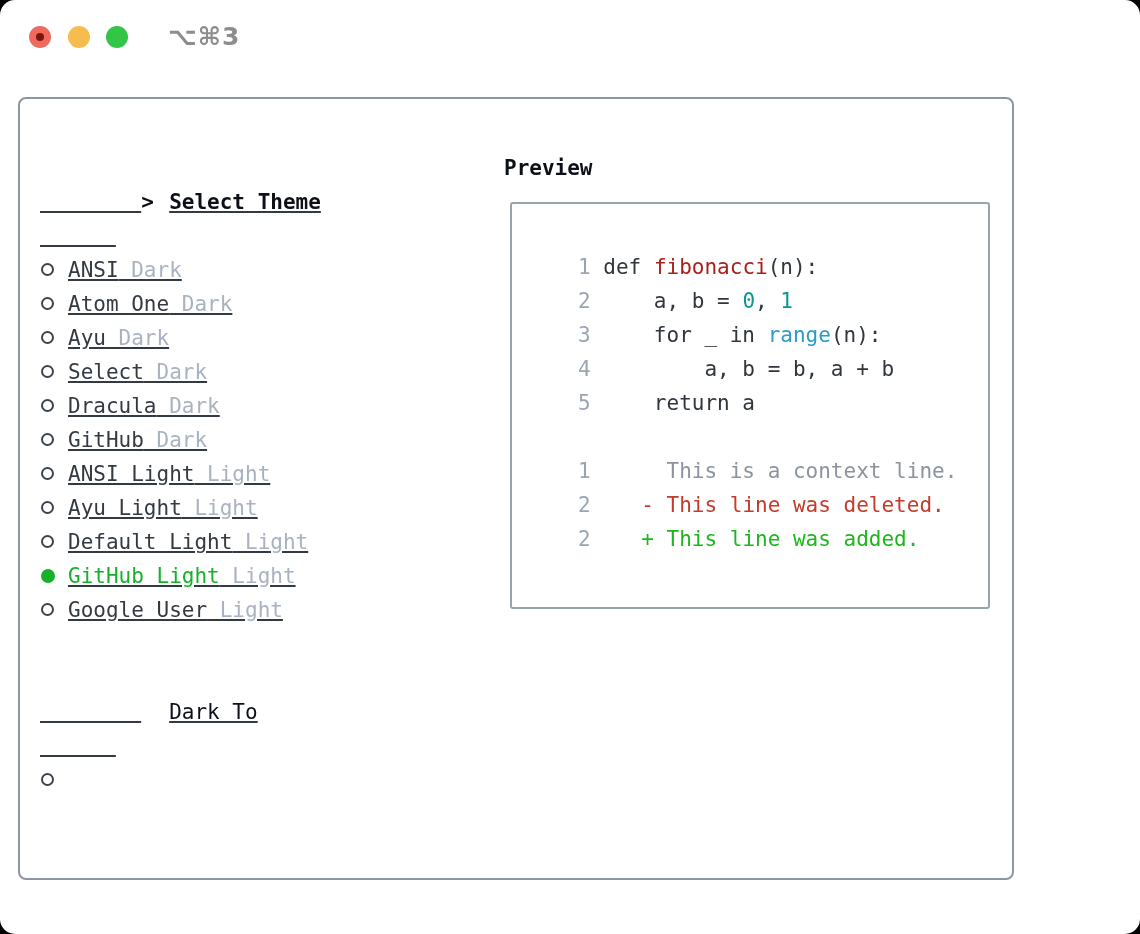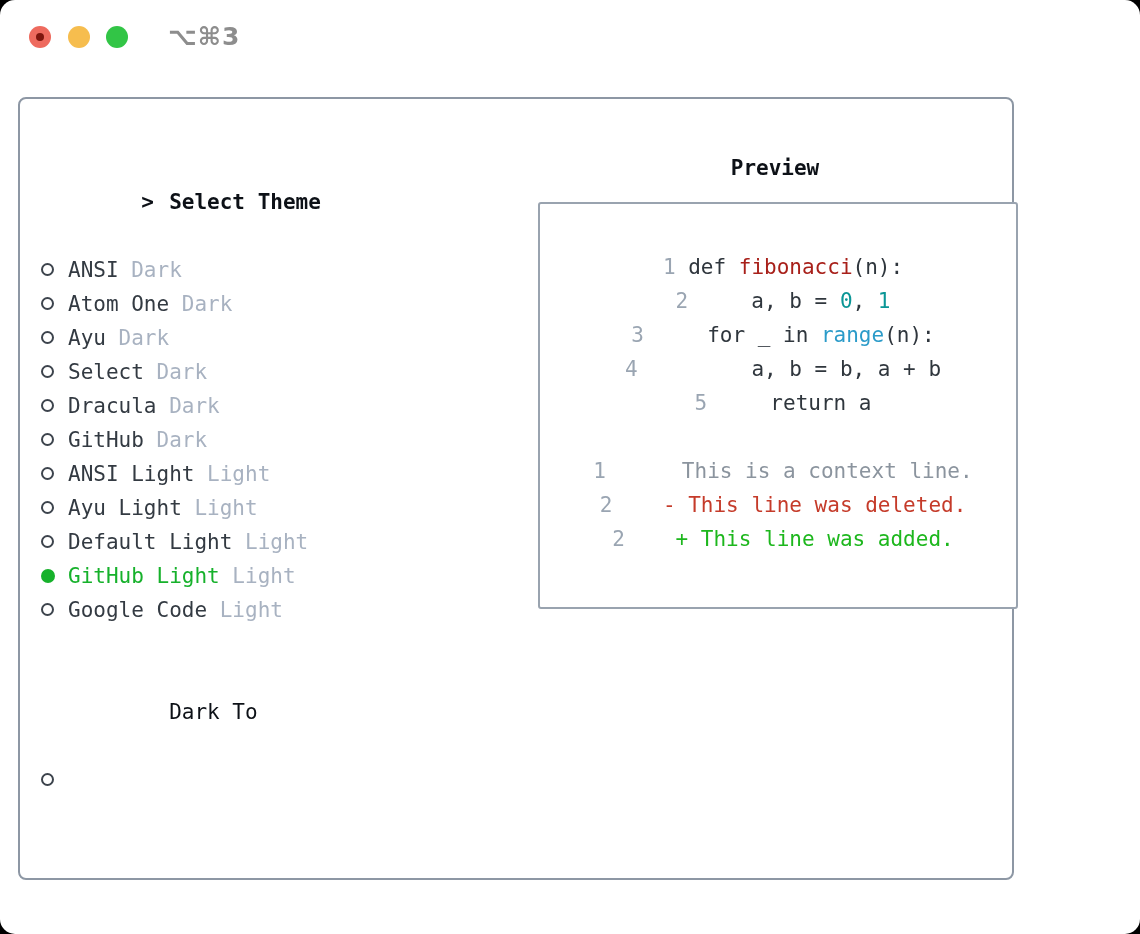--- a/index.html
+++ b/index.html
@@ -14,38 +14,38 @@
   .light.green{left:106px;background:var(--traffic-green);}
   .light .dot{position:absolute;left:7px;top:7px;width:8px;height:8px;border-radius:50%;background:var(--traffic-red-dot);}
   .shortcut{position:absolute;left:168px;top:22px;font-family:"DejaVu Sans","Liberation Sans",sans-serif;
             font-size:25px;font-weight:bold;color:var(--titlebar-gray);letter-spacing:1px;}
 
   
   .panel{position:absolute;left:18px;top:97px;width:996px;height:783px;border:2px solid var(--panel-border);
          border-radius:8px;box-sizing:border-box;background:#fff;}
 
   .left-col{position:absolute;left:20px;top:52px;}
-  .row{white-space:pre;line-height:34px;font-size:21px;color:var(--text-dark);}
+  .row{white-space:pre;line-height:34px;font-size:21px;color:var(--text-dark);text-decoration:underline;}
   .row .slot{display:inline-block;width:28px;position:relative;height:34px;vertical-align:top;}
   .caret-char{font-weight:bold;color:var(--header-black);}
   .label.bold{font-weight:bold;color:var(--header-black);}
   .label.header2{color:var(--header-black);}
   .radio{position:absolute;left:1px;top:10px;width:13px;height:13px;border-radius:50%;
          border:2px solid var(--radio-ring);box-sizing:border-box;background:transparent;}
   .radio.sel{border:none;background:var(--ui-green);width:14px;height:14px;}
   .label.sel-label{color:var(--ui-green);}
   .tag{color:var(--muted-tag);}
   .spacer{height:34px;}
   .hint{line-height:34px;font-size:21px;color:var(--hint-gray);white-space:pre;}
 
   
-  .preview-col{position:absolute;left:512px;top:52px;text-align:center;}
+  .preview-col{position:absolute;left:484px;top:52px;}
   .preview-title{font-size:21px;line-height:34px;font-weight:bold;color:var(--header-black);}
   .preview-box{margin-top:17px;margin-left:6px;width:480px;height:407px;border:2px solid var(--box-border);
-               border-radius:3px;box-sizing:border-box;background:#fff;}
+               border-radius:3px;box-sizing:border-box;background:#fff;padding-left:48px;}
   #code{margin:0;padding:46px 8px 0 18px;font-family:"DejaVu Sans Mono","Liberation Mono",monospace;
         font-size:21px;line-height:34px;}
   .cl{white-space:pre;}
   .tk-ln{color:var(--lineno);}
   .tk-pl{color:var(--code-dark);}
   .tk-fn{color:var(--func-red);}
   .tk-num{color:var(--num-teal);}
   .tk-bi{color:var(--builtin-blue);}
   .tk-ctx{color:var(--ctx-gray);}
   .tk-del{color:var(--del-red);}
@@ -76,21 +76,21 @@
           <div class="row"><span class="slot"><span class="radio"></span></span><span class="label">ANSI</span><span class="tag"> Dark</span></div>
           <div class="row"><span class="slot"><span class="radio"></span></span><span class="label">Atom One</span><span class="tag"> Dark</span></div>
           <div class="row"><span class="slot"><span class="radio"></span></span><span class="label">Ayu</span><span class="tag"> Dark</span></div>
           <div class="row"><span class="slot"><span class="radio"></span></span><span class="label">Select</span><span class="tag"> Dark</span></div>
           <div class="row"><span class="slot"><span class="radio"></span></span><span class="label">Dracula</span><span class="tag"> Dark</span></div>
           <div class="row"><span class="slot"><span class="radio"></span></span><span class="label">GitHub</span><span class="tag"> Dark</span></div>
           <div class="row"><span class="slot"><span class="radio"></span></span><span class="label">ANSI Light</span><span class="tag"> Light</span></div>
           <div class="row"><span class="slot"><span class="radio"></span></span><span class="label">Ayu Light</span><span class="tag"> Light</span></div>
           <div class="row"><span class="slot"><span class="radio"></span></span><span class="label">Default Light</span><span class="tag"> Light</span></div>
           <div class="row"><span class="slot"><span class="radio sel"></span></span><span class="label sel-label">GitHub Light</span><span class="tag"> Light</span></div>
-          <div class="row"><span class="slot"><span class="radio"></span></span><span class="label">Google Code</span><span class="tag"> Light</span></div>
+          <div class="row"><span class="slot"><span class="radio"></span></span><span class="label">Google User</span><span class="tag"> Light</span></div>
         </div>
 
       <div class="spacer"></div>
 
       <div class="row">
         <span class="slot"></span><span class="label header2">Dark To</span>
       </div>
 
       <div id="applies">
           <div class="row"><span class="slot"><span class="radio"></span></span></div>

